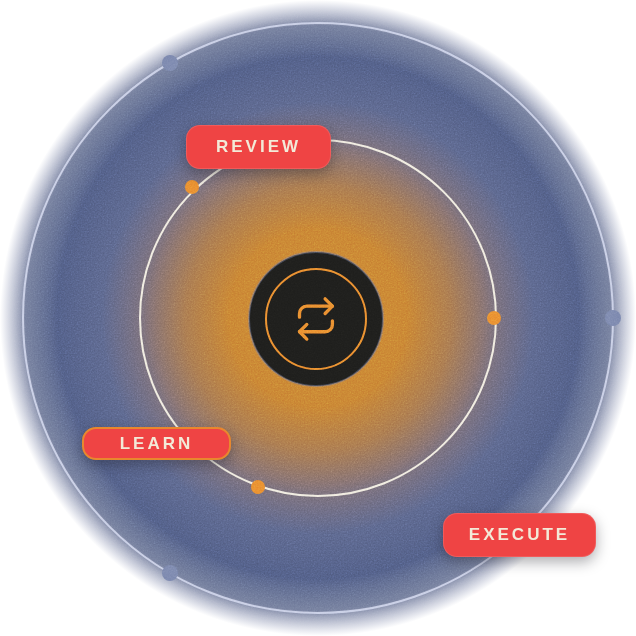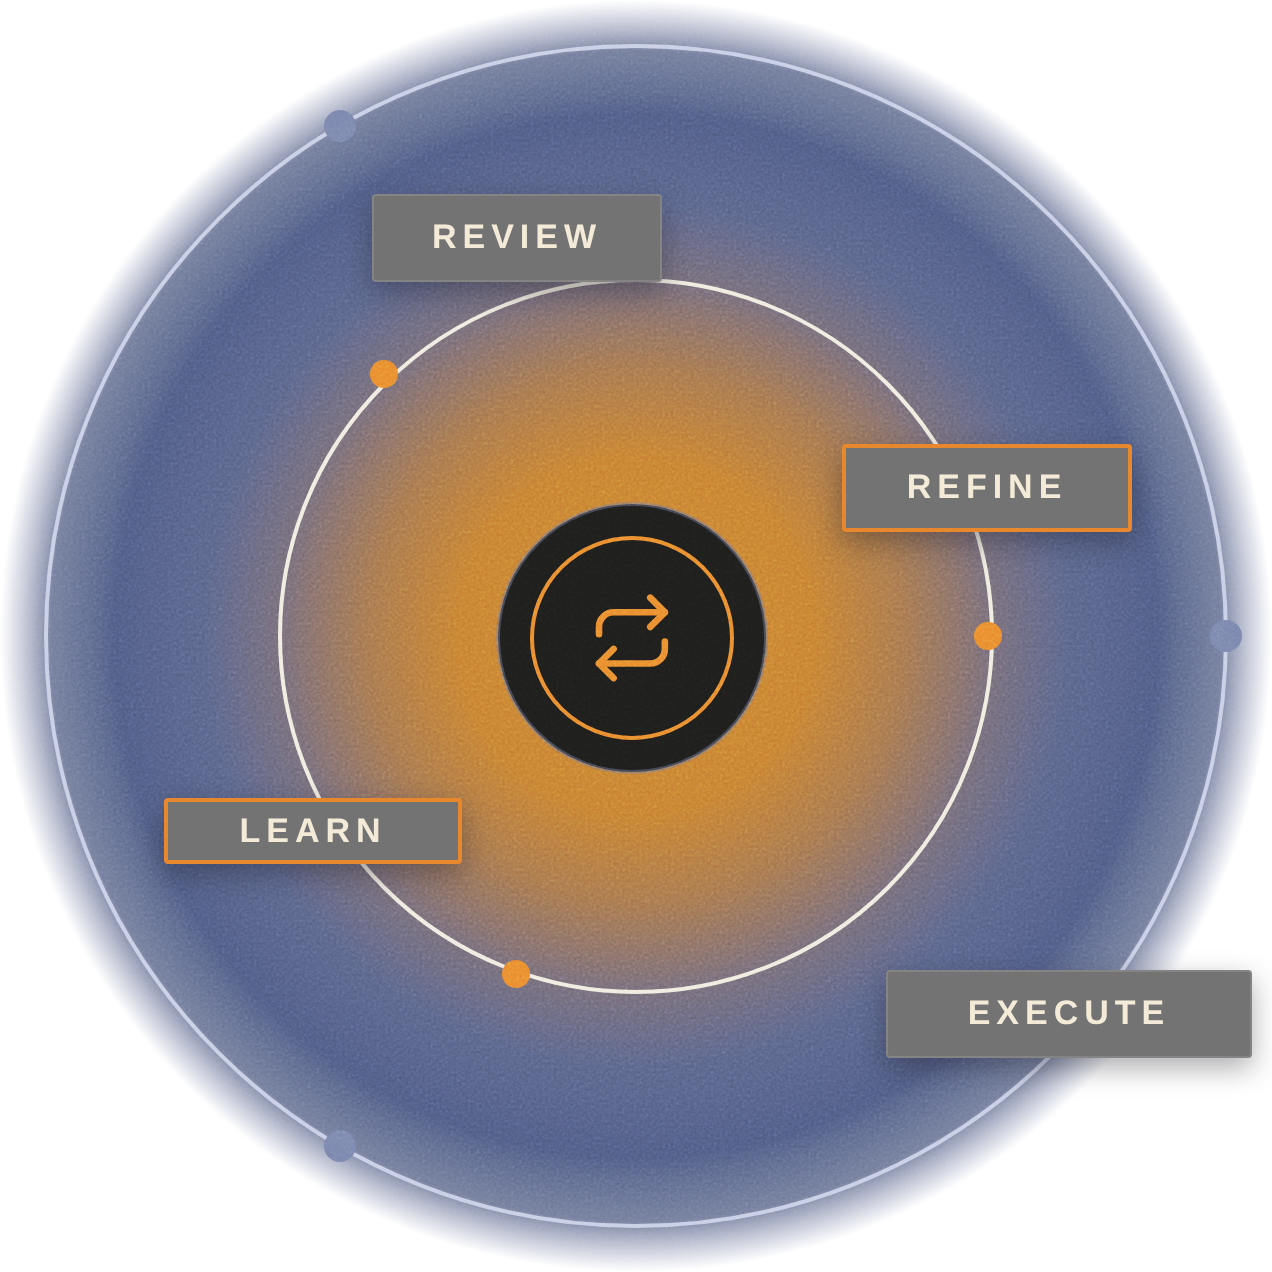--- a/index.html
+++ b/index.html
@@ -28,37 +28,38 @@
     mix-blend-mode: overlay;
     opacity: 0.45;
     pointer-events: none;
   }
   .step-box {
     position: absolute;
     display: flex;
     align-items: center;
     justify-content: center;
     box-sizing: border-box;
-    background: #737373;
+    background: #ef4444;
     border: 1px solid rgba(255,255,255,0.12);
-    border-radius: 2px;
+    border-radius: 14px;
     color: #f3ead8;
     font-weight: bold;
     font-size: 17px;
     letter-spacing: 3px;
     box-shadow: 0 5px 14px rgba(20,20,30,0.35);
     user-select: none;
+    margin-top: 28px;
   }
   .step-box.accent {
     border: 2px solid #e8882e;
   }
   .box-review  { left: 186px; top: 97px;  width: 145px; height: 44px; }
   .box-refine  { left: 421px; top: 222px; width: 145px; height: 44px; }
   .box-learn   { left: 82px;  top: 399px; width: 149px; height: 33px; }
-  .box-execute { left: 443px; top: 485px; width: 183px; height: 44px; }
+  .box-execute { left: 443px; top: 485px; width: 153px; height: 44px; }
 </style>
 </head>
 <body>
 
 <div class="scene">
 
   <svg class="layer" viewBox="0 0 636 636">
     <defs>
       <radialGradient id="bgGrad" cx="318" cy="318" r="318" gradientUnits="userSpaceOnUse">
         <stop offset="0" stop-color="#cc8431"></stop>
@@ -112,19 +113,18 @@
       </radialGradient>
       <mask id="noiseMask">
         <circle cx="318" cy="318" r="318" fill="url(#noiseFade)"></circle>
       </mask>
     </defs>
     <rect x="0" y="0" width="636" height="636" filter="url(#grain)" mask="url(#noiseMask)"></rect>
   </svg>
 
   <div class="step-box box-review">REVIEW</div>
 
-  <div class="step-box box-refine accent">REFINE</div>
 
   <div class="step-box box-learn accent">LEARN</div>
 
   <div class="step-box box-execute">EXECUTE</div>
 
 </div>
 
 </body></html>

